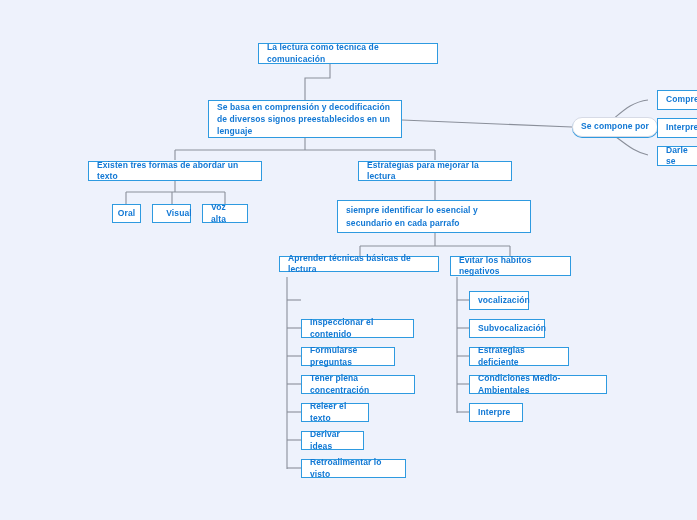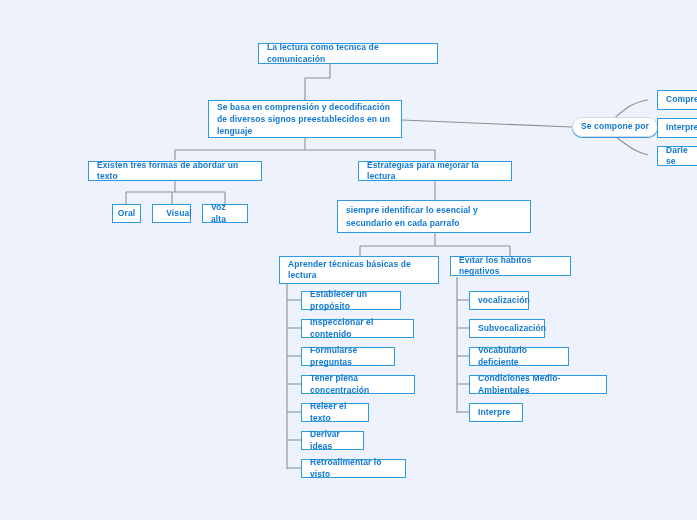--- a/index.html
+++ b/index.html
@@ -150,31 +150,28 @@
   </div>
 
   <div class="node" style="left:358px; top:161px; width:154px; height:20px; justify-content:center;">
     <span>Estrategias para mejorar la lectura</span>
   </div>
 
   <div class="node multiline" style="left:337px; top:200px; width:194px; height:33px;">
     <span>siempre identificar lo esencial y secundario en cada parrafo</span>
   </div>
 
-  <div class="node" style="left:279px; top:256px; width:160px; height:28px; justify-content:center;">
+  <div class="node" style="left:279px; top:256px; width:160px; height:16px; justify-content:center;">
     <span>Aprender técnicas básicas de lectura</span>
   </div>
 
   <div class="node" style="left:450px; top:256px; width:121px; height:20px; justify-content:center;">
     <span>Evitar los habitos negativos</span>
   </div>
 
-  <div class="node" style="left:301px; top:291px; width:100px; height:19px;">
-    <span>Establecer un propósito</span>
-  </div>
   <div class="node" style="left:301px; top:319px; width:113px; height:19px;">
     <span>Inspeccionar el contenido</span>
   </div>
   <div class="node" style="left:301px; top:347px; width:94px; height:19px;">
     <span>Formularse preguntas</span>
   </div>
   <div class="node" style="left:301px; top:375px; width:114px; height:19px;">
     <span>Tener plena concentración</span>
   </div>
   <div class="node" style="left:301px; top:403px; width:68px; height:19px;">
@@ -187,21 +184,21 @@
     <span>Retroalimentar lo visto</span>
   </div>
 
   <div class="node" style="left:469px; top:291px; width:60px; height:19px;">
     <span>vocalización</span>
   </div>
   <div class="node" style="left:469px; top:319px; width:76px; height:19px;">
     <span>Subvocalización</span>
   </div>
   <div class="node" style="left:469px; top:347px; width:100px; height:19px;">
-    <span>Vocabulario deficiente</span>
+    <span>Estrategias deficiente</span>
   </div>
   <div class="node" style="left:469px; top:375px; width:138px; height:19px;">
     <span>Condiciones Medio-Ambientales</span>
   </div>
   <div class="node" style="left:469px; top:403px; width:54px; height:19px;">
     <span>Interpre</span>
   </div>
 
 </div>
 

